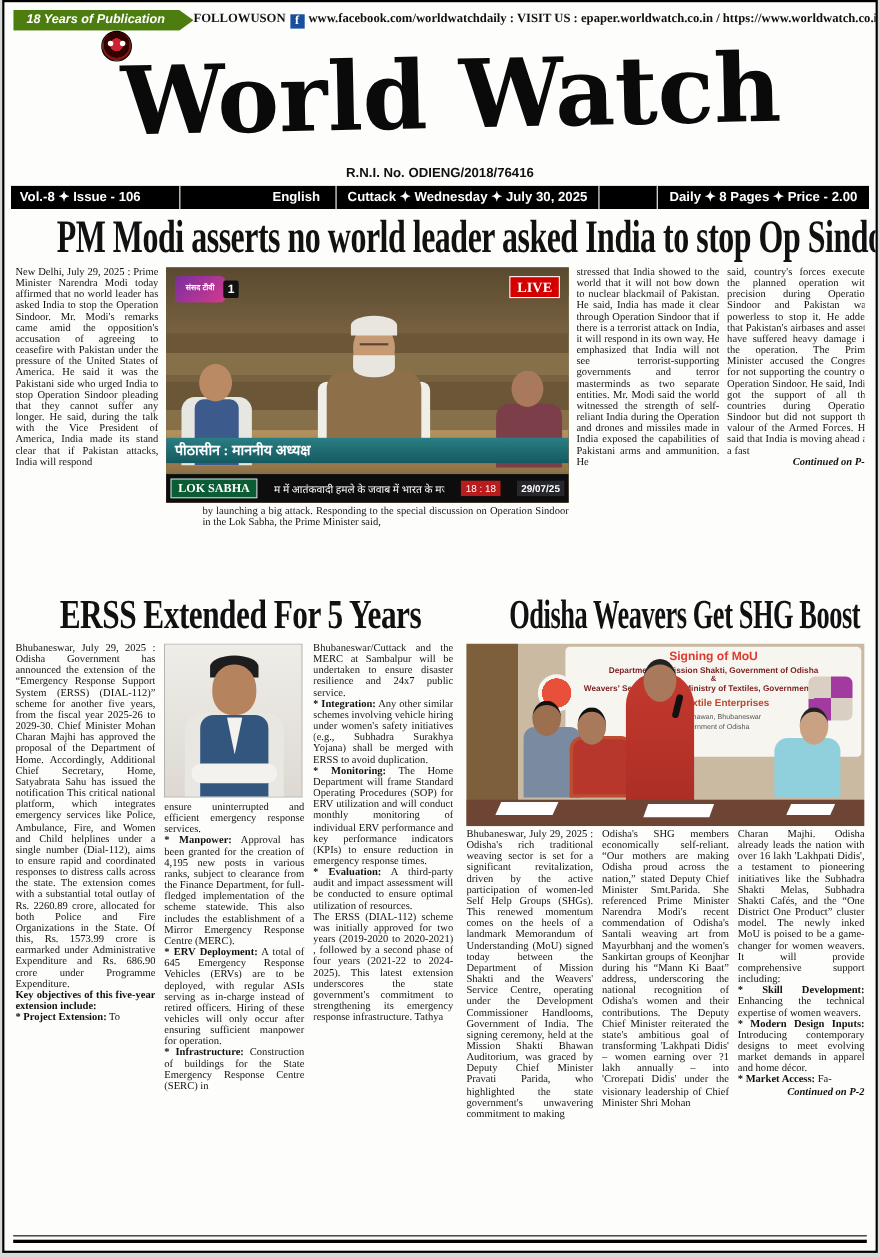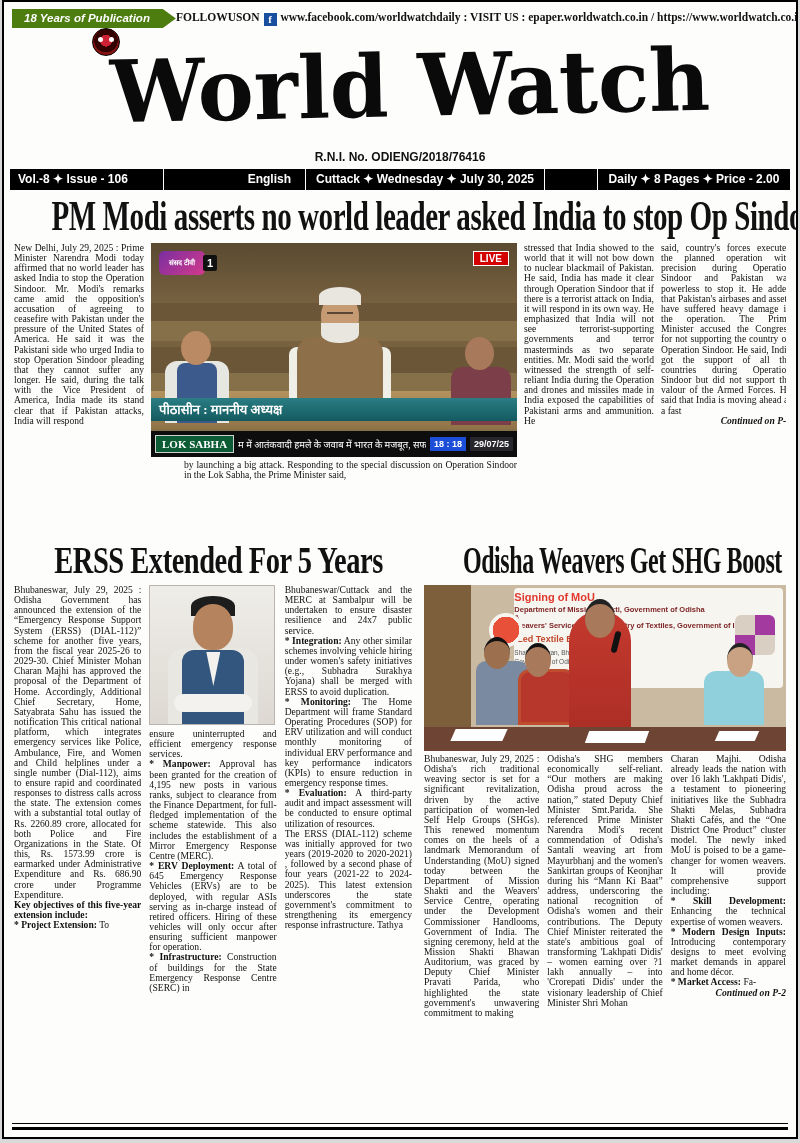--- a/index.html
+++ b/index.html
@@ -79,27 +79,27 @@
   .fig-l-body{position:absolute;left:14px;top:118px;width:64px;height:62px;background:#e7e7e2;border-radius:12px 12px 0 0;}
   .fig-l-vest{position:absolute;left:26px;top:120px;width:40px;height:60px;background:#3c5a8c;border-radius:8px 8px 0 0;}
   .fig-l-head{position:absolute;left:30px;top:88px;width:30px;height:34px;background:#b98a63;border-radius:50%;}
   .fig-r-body{position:absolute;left:300px;top:124px;width:60px;height:58px;background:#7c3f4a;border-radius:12px 12px 0 0;}
   .fig-r-head{position:absolute;left:314px;top:94px;width:29px;height:33px;background:#a8795a;border-radius:50%;}
   .p1-logo{position:absolute;left:8px;top:8px;width:46px;height:24px;background:linear-gradient(135deg,#7a2ea0,#d33a8c);
     border-radius:5px;color:#fff;font-family:"Liberation Sans",sans-serif;font-size:7px;line-height:24px;text-align:center;font-weight:bold;}
   .p1-logo-num{position:absolute;left:52px;top:12px;width:14px;height:16px;background:#111;color:#fff;
     font-family:"Liberation Sans",sans-serif;font-size:11px;font-weight:bold;line-height:16px;text-align:center;border-radius:2px;}
   .p1-live{position:absolute;right:8px;top:8px;background:#d40000;color:#fff;
-    font-family:Liberation Sans, sans-serif;font-weight:bold;font-size:10px;padding:1px 6px;border:1px solid #fff;}
+    font-family:Liberation Serif, serif;font-weight:bold;font-size:13px;padding:1px 6px;border:1px solid #fff;}
   .p1-capbar{position:absolute;left:0;right:0;bottom:36px;height:23px;background:linear-gradient(180deg,#2a7e84,#135a60);
     color:#fff;font-weight:bold;font-size:13px;line-height:23px;padding-left:8px;box-sizing:border-box;}
-  .p1-ticker{position:absolute;left:0;right:0;bottom:0;height:26px;background:#0d0d0d;display:flex;align-items:center;gap:4px;padding:0 4px;box-sizing:border-box;}
+  .p1-ticker{position:absolute;left:0;right:0;bottom:0;height:26px;background:#0d0d0d;display:flex;align-items:center;gap:15px;padding:0 4px;box-sizing:border-box;}
   .p1-ls{background:#0b5c35;color:#fff;font-weight:bold;font-size:11px;padding:2px 6px;border:1px solid #cfcfcf;white-space:nowrap;}
   .p1-ticker-text{color:#fff;font-size:9.5px;white-space:nowrap;overflow:hidden;flex:1;}
-  .p1-time{background:#1d4ed8;color:#fff;font-family:"Liberation Sans",sans-serif;font-weight:bold;font-size:9px;padding:2px 4px;white-space:nowrap;}
+  .p1-time{background:#b91c1c;color:#fff;font-family:"Liberation Sans",sans-serif;font-weight:normal;font-size:9px;padding:2px 4px;white-space:nowrap;}
   .p1-date{background:#26262d;color:#fff;font-family:"Liberation Sans",sans-serif;font-weight:bold;font-size:9px;padding:2px 4px;white-space:nowrap;}
   
   .bottom-row{display:flex;gap:12px;margin:4px 10px 0 10px;height:533px;overflow:hidden;}
   .erss-cols{display:flex;gap:8px;flex:0 0 398px;}
   .erss-cols .bodycol{flex:1;height:533px;}
   .shg-block{flex:1;display:flex;flex-direction:column;}
   .shg-cols{display:flex;gap:8px;margin-top:3px;height:362px;overflow:hidden;}
   .shg-cols .bodycol{flex:1;}
   
   .photo2{position:relative;width:126px;height:140px;background:linear-gradient(180deg,#efede8,#ddd9d2);
@@ -107,21 +107,21 @@
   .p2-head{position:absolute;left:43px;top:18px;width:40px;height:46px;background:#b5845f;border-radius:48% 48% 44% 44%;}
   .p2-hair{position:absolute;left:41px;top:10px;width:44px;height:20px;background:#1d1d1d;border-radius:50% 50% 0 0;}
   .p2-body{position:absolute;left:18px;top:62px;width:90px;height:78px;background:#e9e7e2;border-radius:16px 16px 0 0;}
   .p2-vest{position:absolute;left:32px;top:64px;width:62px;height:76px;background:#33567f;border-radius:12px 12px 0 0;}
   .p2-shirt{position:absolute;left:56px;top:66px;width:14px;height:34px;background:#f3f2ee;clip-path:polygon(0 0,100% 0,50% 100%);}
   .p2-arms{position:absolute;left:24px;top:108px;width:78px;height:18px;background:#f3f2ee;border-radius:10px;}
   
   .photo3{position:relative;width:100%;height:166px;overflow:hidden;flex:0 0 166px;
     background:linear-gradient(90deg,#7d5f3c 0 13%,#cbbaa2 13% 100%);}
   .p3-banner{position:absolute;left:15%;top:3px;right:3px;height:100px;background:#f7f5f0;border-radius:4px;
-    text-align:left;font-family:"Liberation Sans",sans-serif;overflow:hidden;padding-top:3px;box-sizing:border-box;margin-left:36px;}
+    text-align:center;font-family:"Liberation Sans",sans-serif;overflow:hidden;padding-top:3px;box-sizing:border-box;margin-left:36px;}
   .p3-title{color:#e03a2f;font-weight:bold;font-size:11px;}
   .p3-l1{color:#7a1f1f;font-weight:bold;font-size:7.5px;margin-top:2px;}
   .p3-amp{color:#7a1f1f;font-weight:bold;font-size:7px;}
   .p3-l2{color:#7a1f1f;font-weight:bold;font-size:7.5px;}
   .p3-l3{color:#c2452c;font-weight:bold;font-size:9px;margin-top:4px;}
   .p3-l4{color:#555;font-size:6.5px;margin-top:5px;}
   .p3-l5{color:#555;font-size:6.5px;margin-top:2px;}
   .p3-logo-l{position:absolute;left:18%;top:28px;width:34px;height:34px;border-radius:50%;background:radial-gradient(circle,#e8503a 0 55%,#f7f5f0 56%);}
   .p3-logo-r{position:absolute;right:3%;top:30px;width:40px;height:40px;background:conic-gradient(#a33aa0 0 25%,#d9cfc2 25% 50%,#a33aa0 50% 75%,#d9cfc2 75%);border-radius:6px;}
   .p3-woman{position:absolute;left:40%;top:26px;width:62px;height:140px;background:linear-gradient(180deg,#c4392e,#a82c24);border-radius:30px 30px 0 0;}

